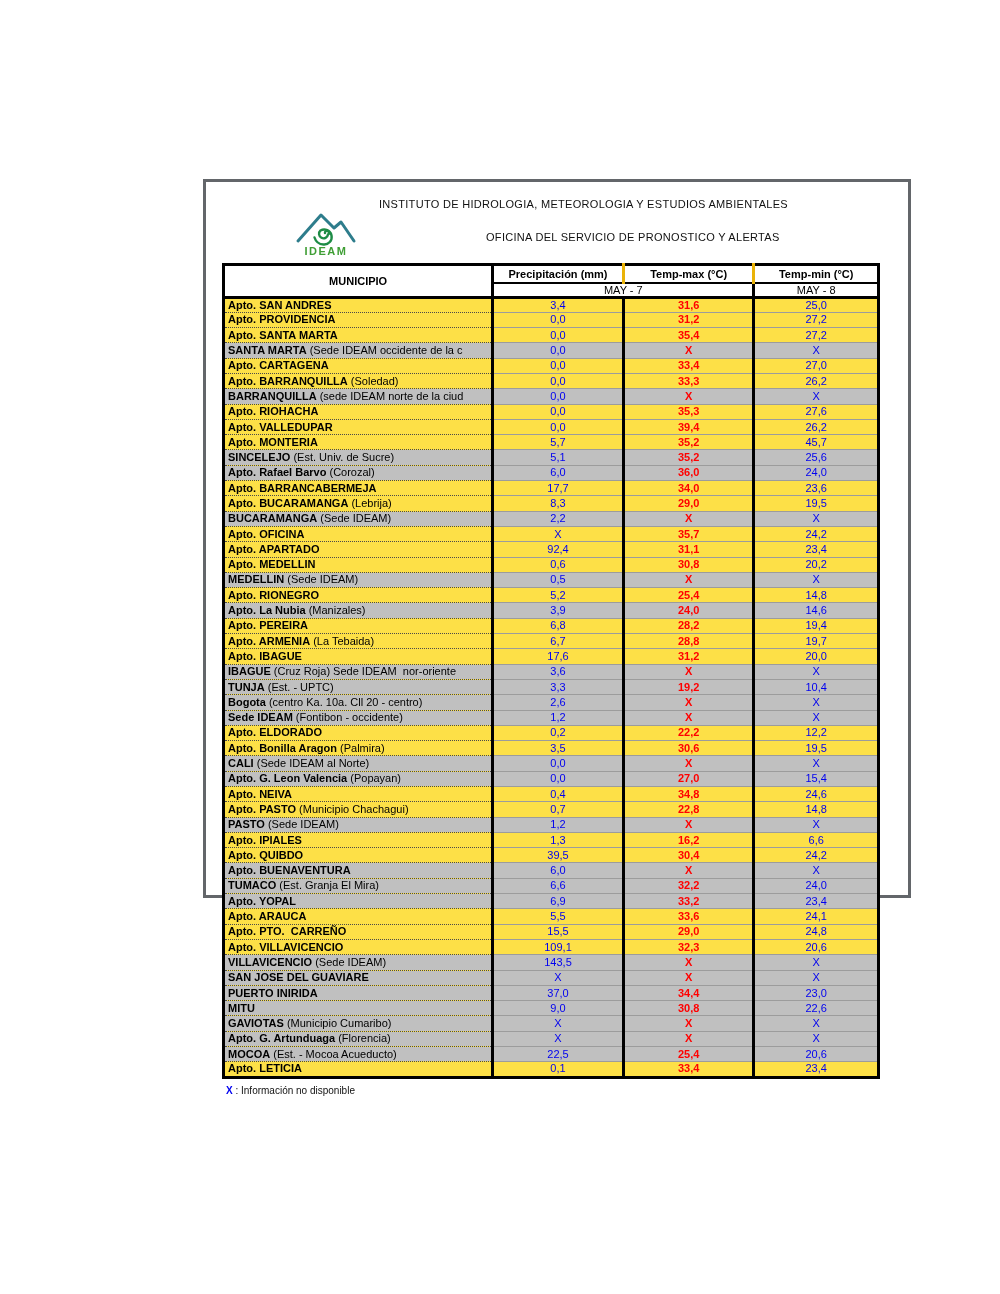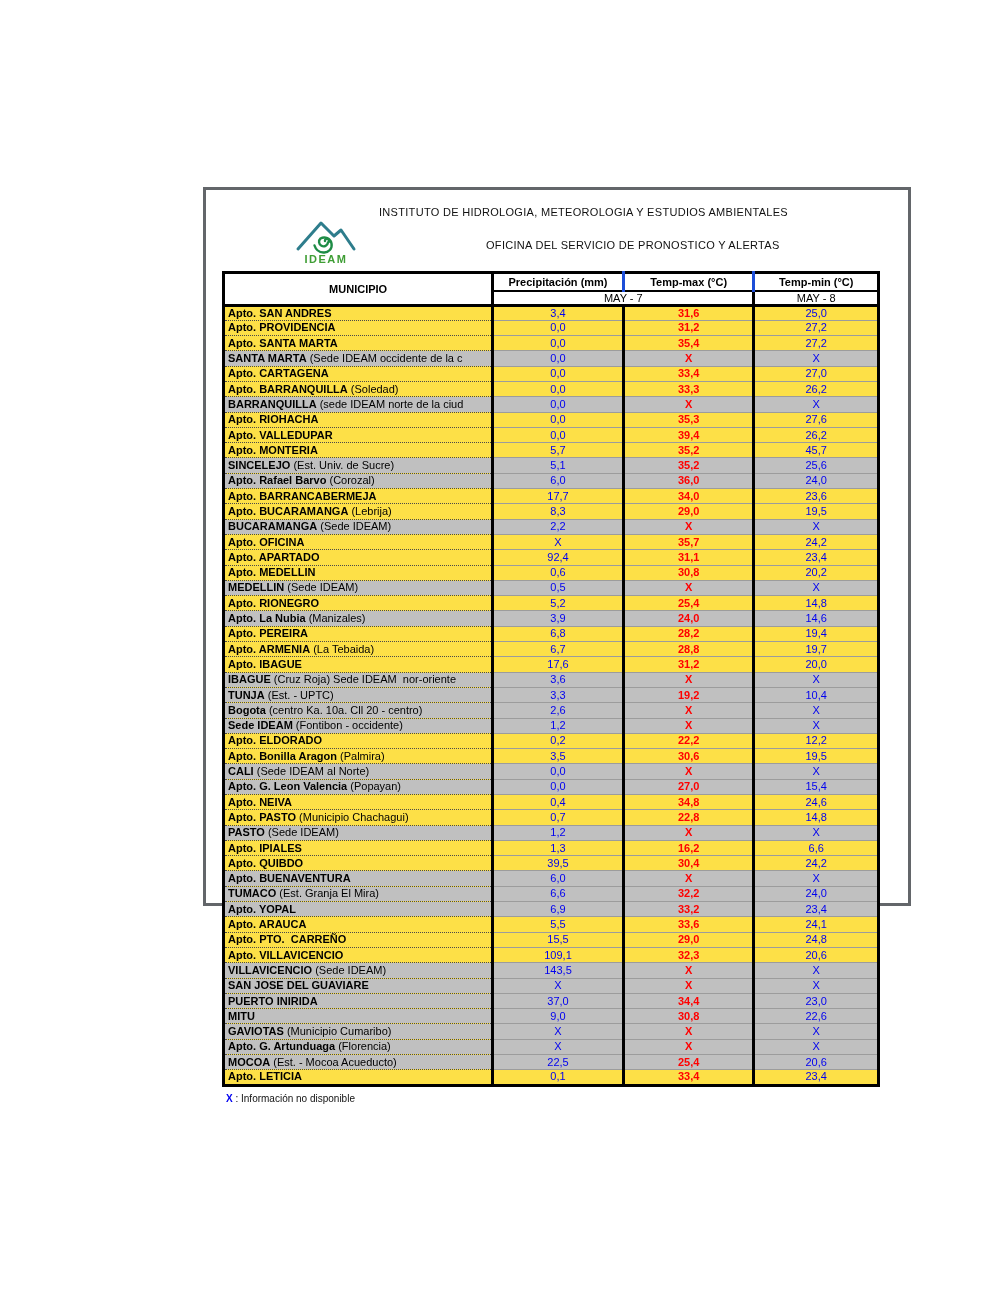--- a/index.html
+++ b/index.html
@@ -2,36 +2,36 @@
 <html style="--blue: #0000f0; --red: #ff0000; --gray: #c0c0c0;"><head>
 <meta charset="utf-8">
 <style>
   html,body{margin:0;padding:0;}
   body{
     width:1000px;height:1294px;background:#ffffff;position:relative;overflow:hidden;
     font-family:"Liberation Sans","DejaVu Sans",sans-serif;
     -webkit-font-smoothing:antialiased;
   }
   .page{
-    position:absolute;left:203px;top:187px;width:708px;height:719px;
+    position:absolute;left:203px;top:179px;width:708px;height:719px;
     border:3px solid #63666a;background:#ffffff;box-sizing:border-box;
   }
   .title1{position:absolute;left:173px;top:16px;font-size:11px;color:#111;letter-spacing:.3px;white-space:pre;}
   .title2{position:absolute;left:280px;top:49px;font-size:11px;color:#111;letter-spacing:.3px;white-space:pre;}
   .logo{position:absolute;left:88px;top:26px;width:64px;height:54px;text-align:center;}
   .logo svg{display:block;}
   .logo .logo-text{font-size:11px;font-weight:bold;color:#3f9e35;letter-spacing:1.5px;margin-top:-3px;}
 
   .tablewrap{position:absolute;left:16px;top:81px;}
   table{border-collapse:collapse;table-layout:fixed;width:658px;border:3px solid #000;background:#fde047;}
   th,td{padding:0;box-sizing:border-box;}
   thead th{font-size:11px;font-weight:bold;text-align:center;color:#000;background:#fff;}
   th.municipio-head{border-right:3px solid #000;border-bottom:3px solid #000;}
   tr.colrow th.col-head{height:18px;border-bottom:2px solid #000;}
-  th.col-tmax,th.col-tmin{border-left:3px solid #1d4ed8;}
+  th.col-tmax,th.col-tmin{border-left:3px solid #eab308;}
   tr.subrow th{height:13px;font-weight:normal;border-bottom:3px solid #000;}
   th.sub-may8{border-left:3px solid #000;}
 
   tbody td{font-size:11px;height:15.31px;line-height:13px;vertical-align:middle;}
   td.name{
     padding-left:3px;font-weight:bold;color:#000;white-space:pre;overflow:hidden;
     border-bottom:1px dotted #4a4a4a;
     margin-top:28px;
   }
   td.name .rest{font-weight:normal;}

